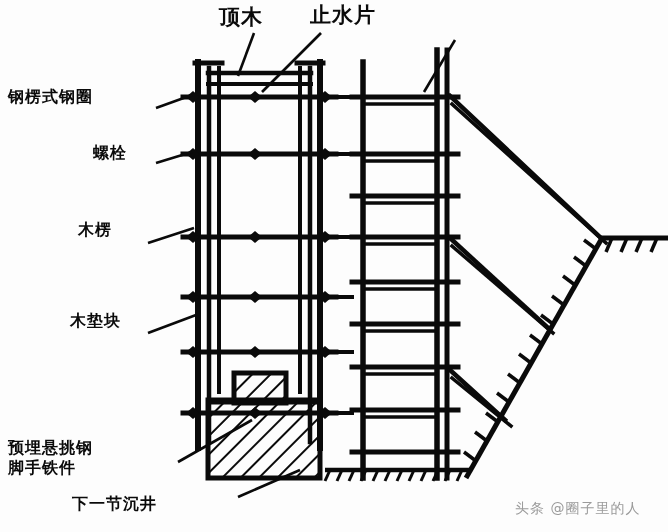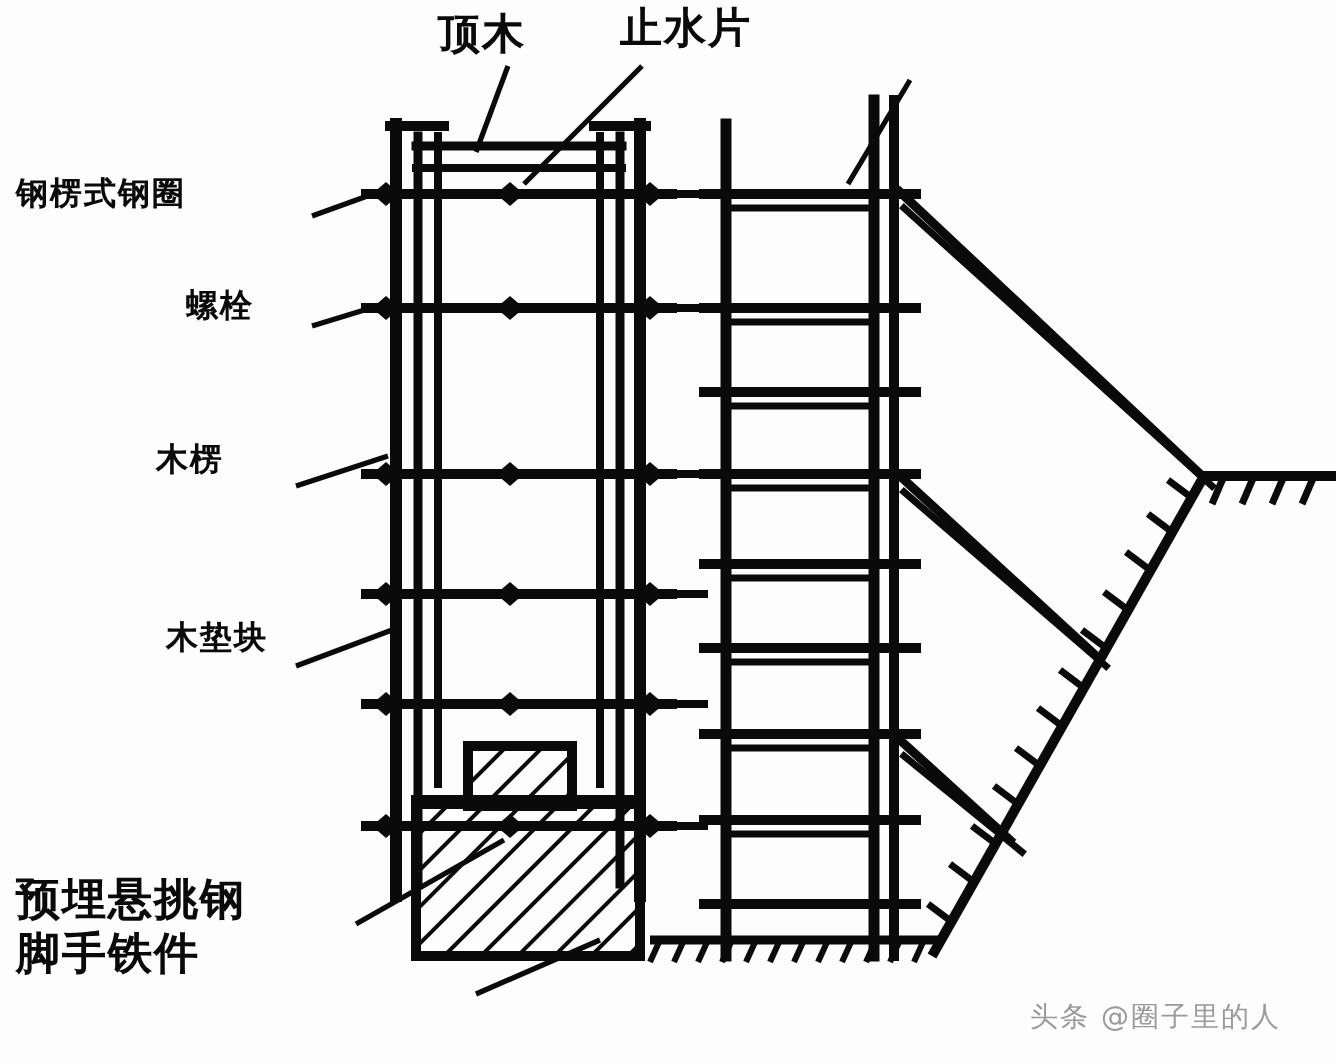--- a/index.html
+++ b/index.html
@@ -14,21 +14,21 @@
     position:absolute;
     font-family:"DejaVu Sans","Liberation Sans",sans-serif;
     font-weight:700;
     color:#0a0a0a;
     white-space:nowrap;
     letter-spacing:1px;
     line-height:1.08;
   }
   .lbl-22{font-size:21px;}
   .lbl-21{font-size:16px;}
-  .lbl-20{font-size:22px;}
+  .lbl-20{font-size:16px;}
   .wm{
     position:absolute;
     font-size:14px;
     color:#9a9a9a;
     font-weight:400;
     letter-spacing:1px;
     white-space:nowrap;
     font-family:"DejaVu Sans","Liberation Sans",sans-serif;
   }
   .two-line{line-height:1.22;}
@@ -211,23 +211,24 @@
 
   <div class="lbl lbl-22" style="left:310px;top:6px;font-family:Liberation Mono, monospace;">止水片</div>
 
 
   <div class="lbl lbl-21" style="left:8px;top:88px;">钢楞式钢圈</div>
 
   <div class="lbl lbl-21" style="left:93px;top:144px;">螺栓</div>
 
   <div class="lbl lbl-21" style="left:78px;top:221px;">木楞</div>
 
-  <div class="lbl lbl-21" style="left:83px;top:312px;font-family:Liberation Mono, monospace;">木垫块</div>
+  <div class="lbl lbl-21" style="left:70px;top:312px;">木垫块</div>
 
   <div class="lbl lbl-20 two-line" style="left:8px;top:438px;">
     <div>预埋悬挑钢</div>
     <div>脚手铁件</div>
   </div>
 
+  <div class="lbl lbl-20" style="left:72px;top:495px;">下一节沉井</div>
 
   <div class="wm" style="left:515px;top:500px;">头条 @圈子里的人</div>
 
 </div>
 
 </body></html>

